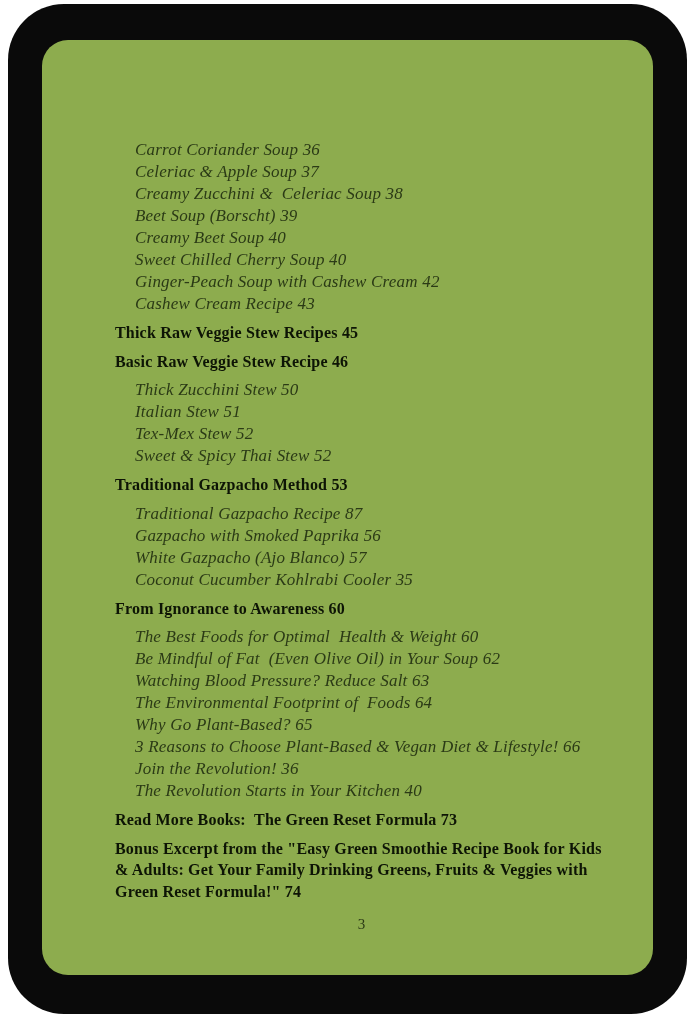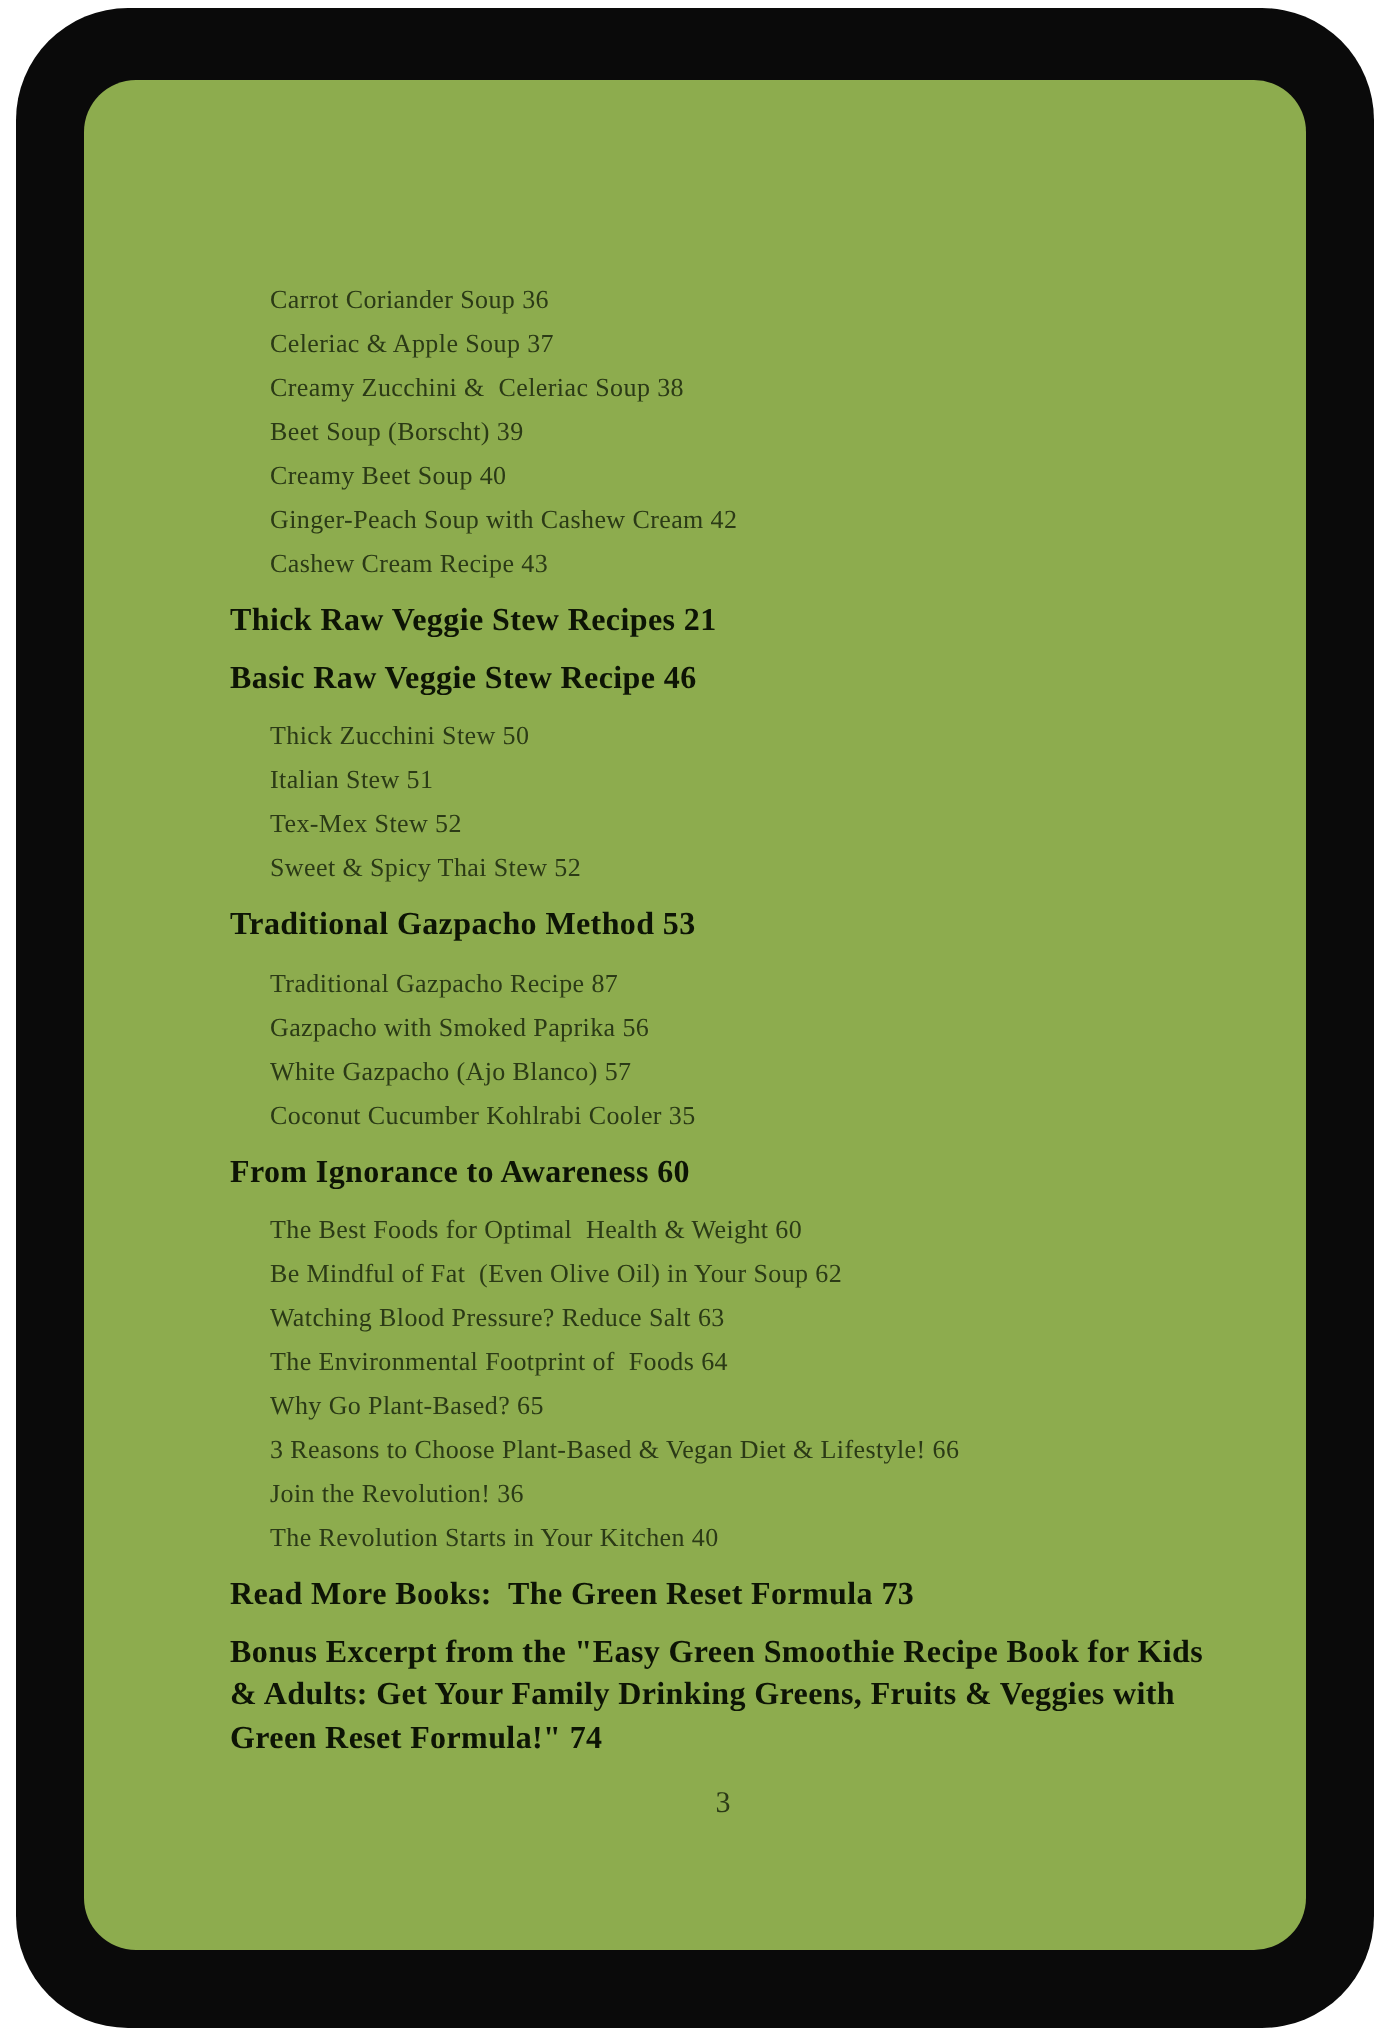--- a/index.html
+++ b/index.html
@@ -41,25 +41,26 @@
     position: absolute;
     left: 0;
     top: 0;
     width: 100%;
     padding: 99px 45px 0 73px;
   }
   .toc-group {
     padding-left: 20px;
   }
   .toc-entry {
-    font-size: 13px;
+    font-size: 17px;
     line-height: 22px;
     color: var(--entry-color);
     white-space: pre-wrap;
     letter-spacing: 0.2px;
+    font-style: italic;
   }
   .toc-heading {
     font-size: 16px;
     font-weight: bold;
     line-height: 21.5px;
     color: var(--heading-color);
     margin: 7px 0;
     white-space: pre-wrap;
     letter-spacing: 0.2px;
   }
@@ -76,24 +77,25 @@
 <div class="device-frame">
   <div class="screen">
     <div class="toc-content">
       <div id="toc-blocks">
           <div class="toc-group">
             <div class="toc-entry">Carrot Coriander Soup 36</div>
             <div class="toc-entry">Celeriac &amp; Apple Soup 37</div>
             <div class="toc-entry">Creamy Zucchini &amp;  Celeriac Soup 38</div>
             <div class="toc-entry">Beet Soup (Borscht) 39</div>
             <div class="toc-entry">Creamy Beet Soup 40</div>
+            <div class="toc-entry">Sweet Chilled Cherry Soup 40</div>
             <div class="toc-entry">Ginger-Peach Soup with Cashew Cream 42</div>
             <div class="toc-entry">Cashew Cream Recipe 43</div>
           </div>
-          <div class="toc-heading">Thick Raw Veggie Stew Recipes 21</div>
+          <div class="toc-heading">Thick Raw Veggie Stew Recipes 45</div>
           <div class="toc-heading">Basic Raw Veggie Stew Recipe 46</div>
           <div class="toc-group">
             <div class="toc-entry">Thick Zucchini Stew 50</div>
             <div class="toc-entry">Italian Stew 51</div>
             <div class="toc-entry">Tex-Mex Stew 52</div>
             <div class="toc-entry">Sweet &amp; Spicy Thai Stew 52</div>
           </div>
           <div class="toc-heading">Traditional Gazpacho Method 53</div>
           <div class="toc-group">
             <div class="toc-entry">Traditional Gazpacho Recipe 87</div>

